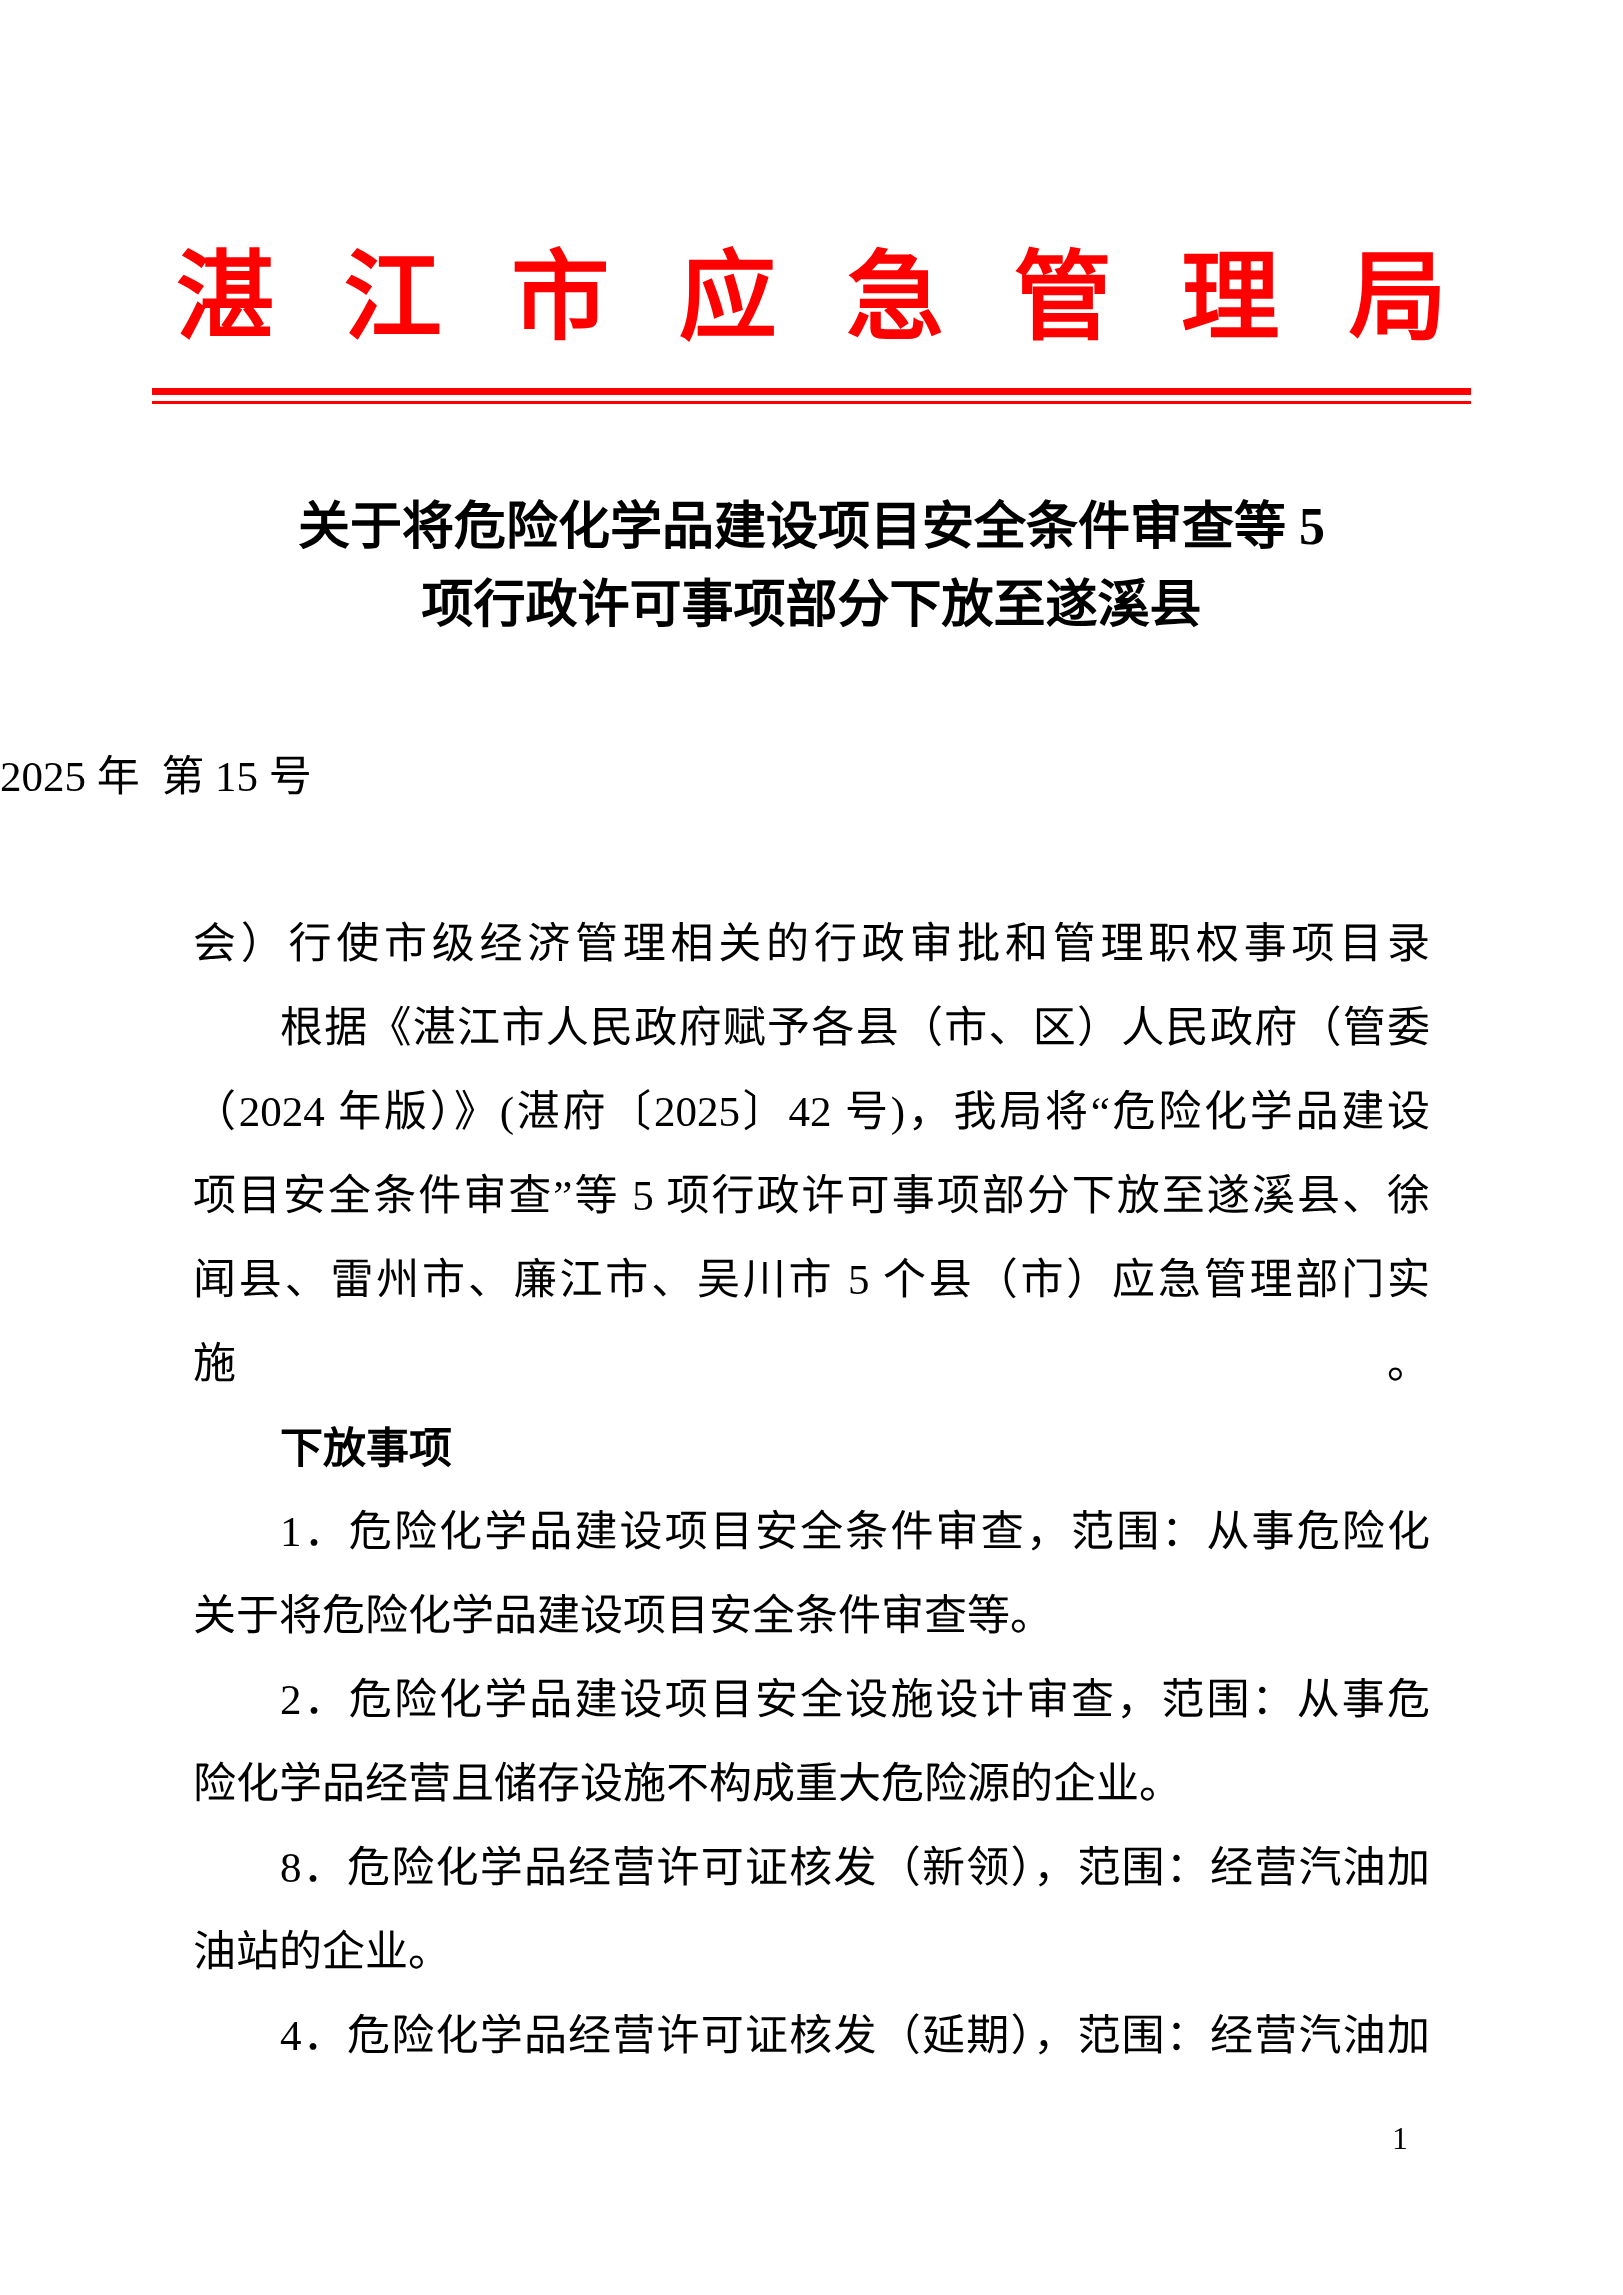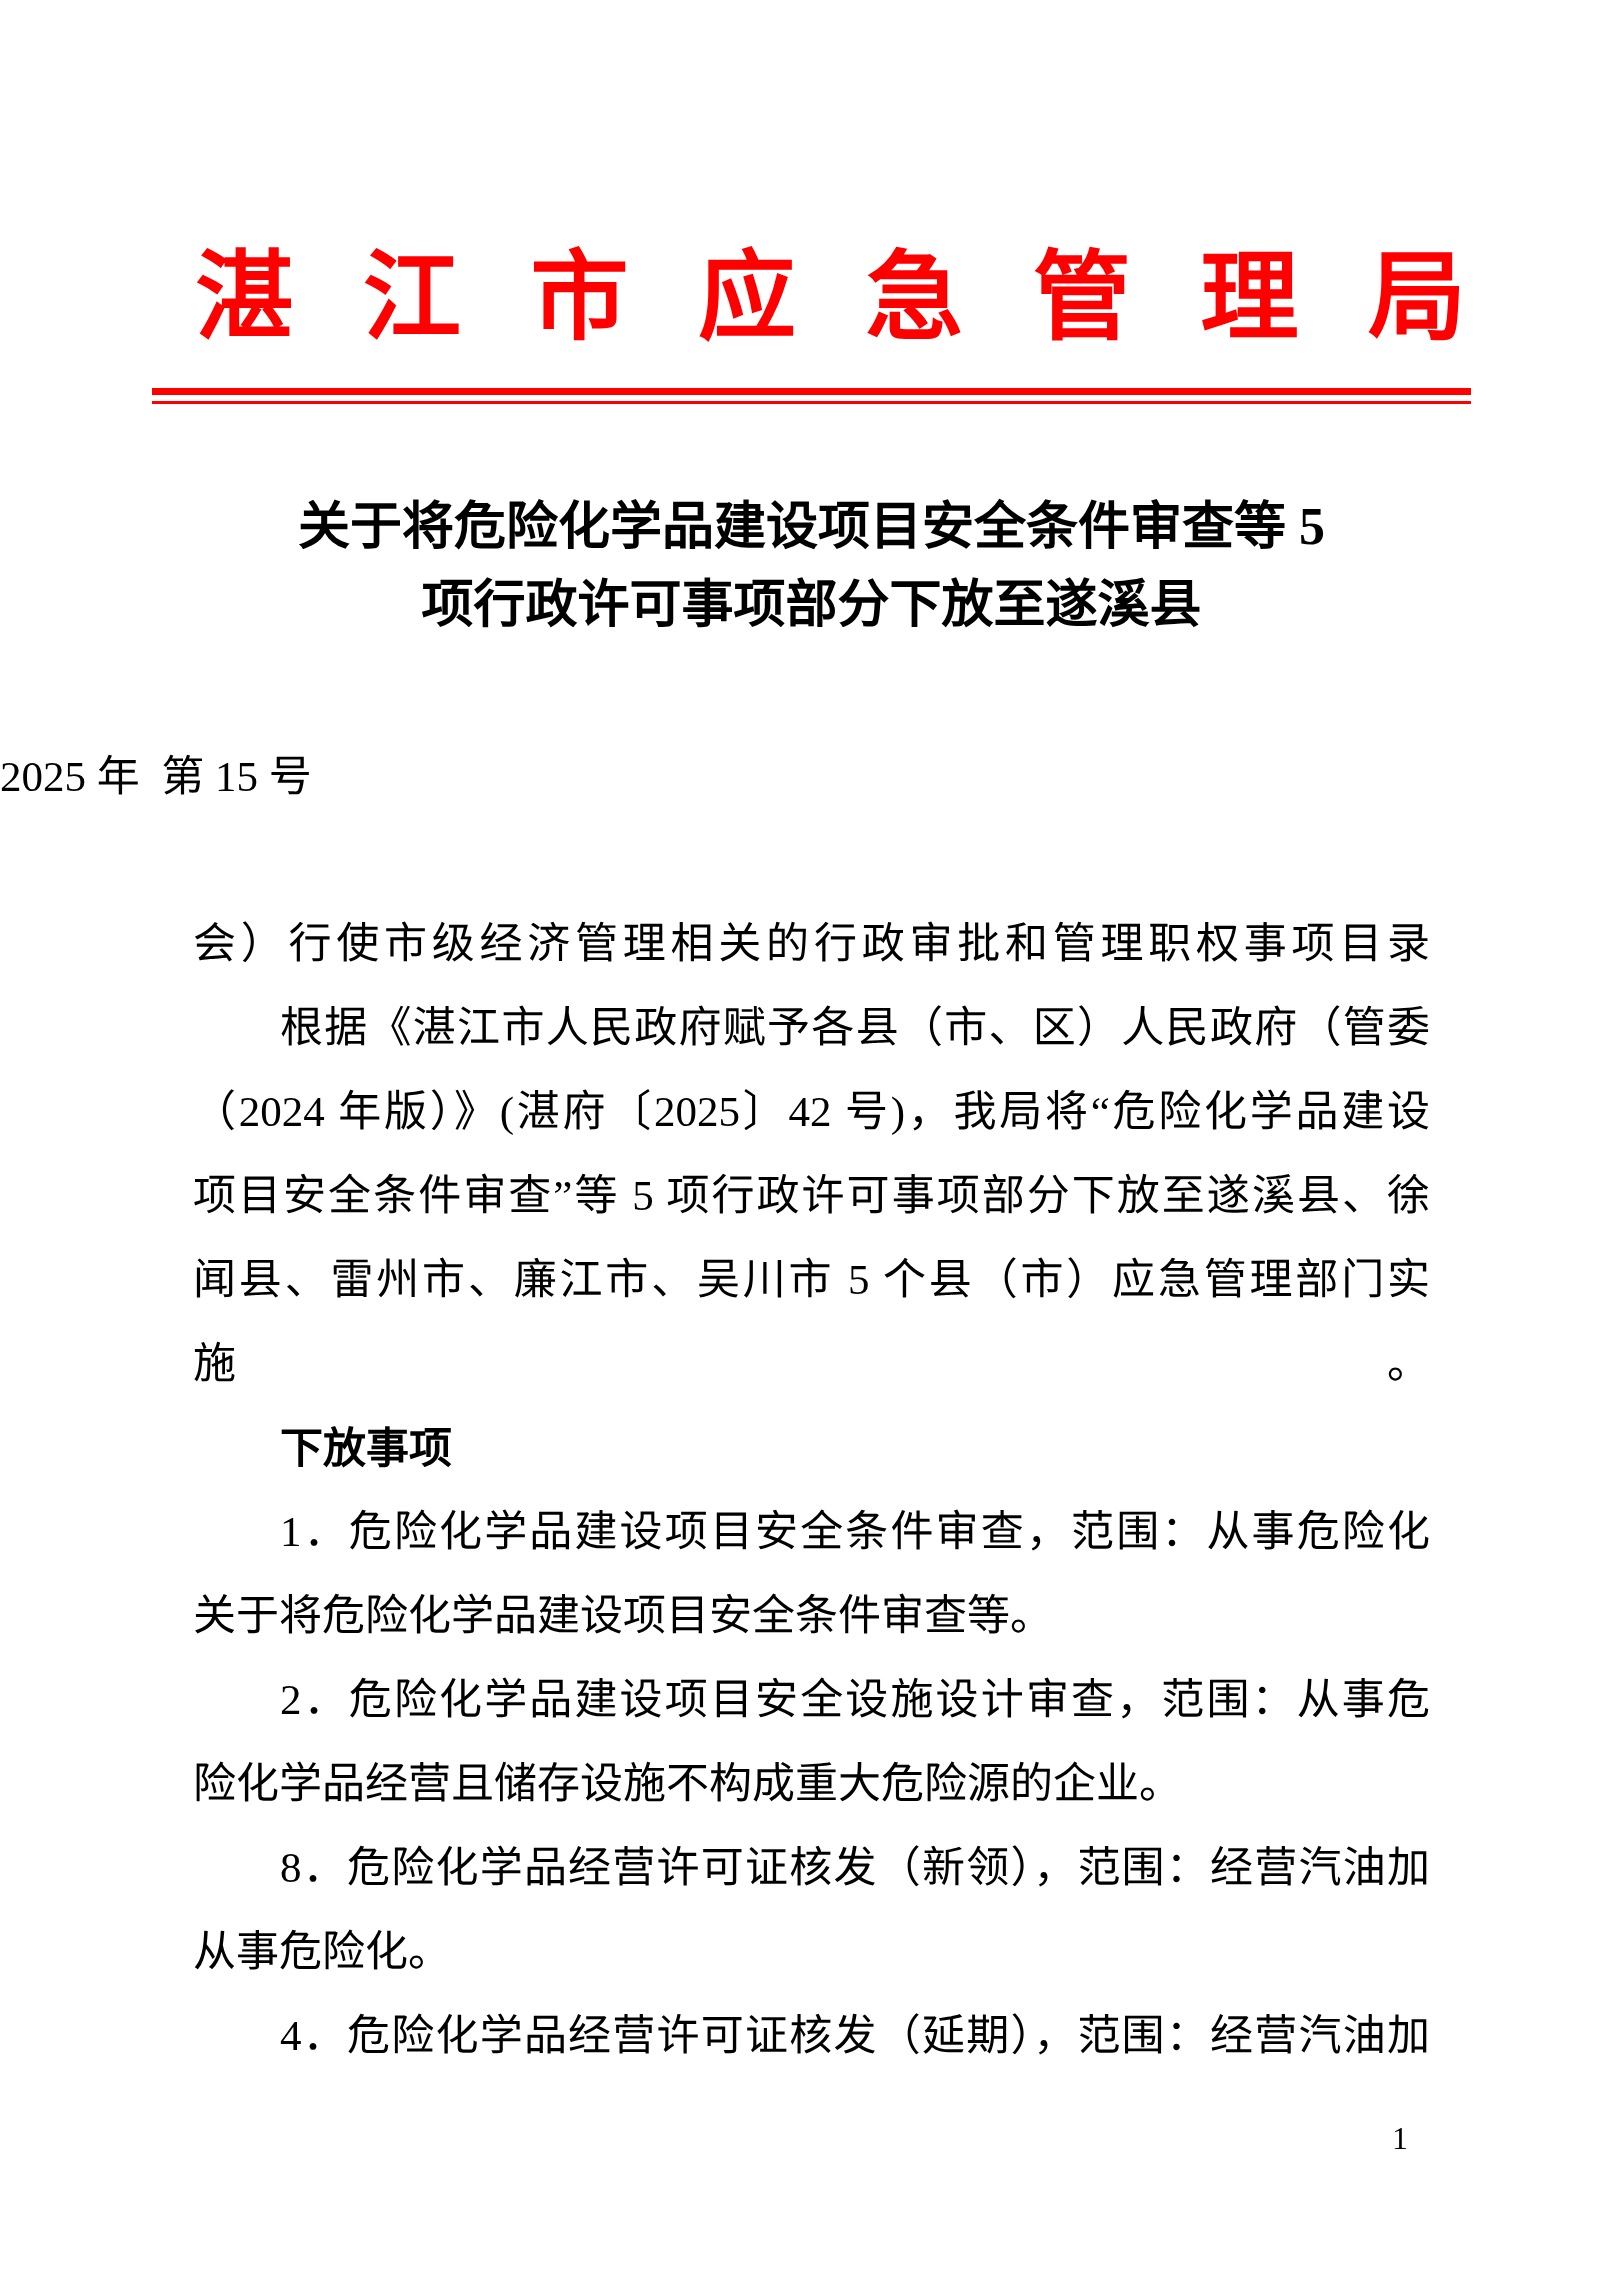--- a/index.html
+++ b/index.html
@@ -18,21 +18,21 @@
   }
   
   .agency-name {
     padding-top: 249px;
     width: 1309px;
     margin: 0 auto;
     font-size: 98px;
     line-height: 1;
     font-weight: bold;
     color: #ff0000;
-    text-align: right;
+    text-align: center;
     word-spacing: 45px;
     white-space: nowrap;
   }
   
   .red-rule {
     width: 1319px;
     height: 6.1px;
     margin: 41px auto 0 auto;
     border-top: 7.7px solid #ff0000;
     border-bottom: 3.1px solid #ff0000;
@@ -114,21 +114,21 @@
 
     <div class="section-heading">下放事项</div>
 
     <div class="line indent">1．危险化学品建设项目安全条件审查，范围：从事危险化</div>
     <div class="line end-line">关于将危险化学品建设项目安全条件审查等。</div>
 
     <div class="line indent">2．危险化学品建设项目安全设施设计审查，范围：从事危</div>
     <div class="line end-line">险化学品经营且储存设施不构成重大危险源的企业。</div>
 
     <div class="line indent">8．危险化学品经营许可证核发（新领），范围：经营汽油加</div>
-    <div class="line end-line">从事危险化。</div>
+    <div class="line end-line">油站的企业。</div>
 
     <div class="line indent">4．危险化学品经营许可证核发（延期），范围：经营汽油加</div>
 
   </div>
 
   <div class="page-number">1</div>
 
 </div>
 
 

